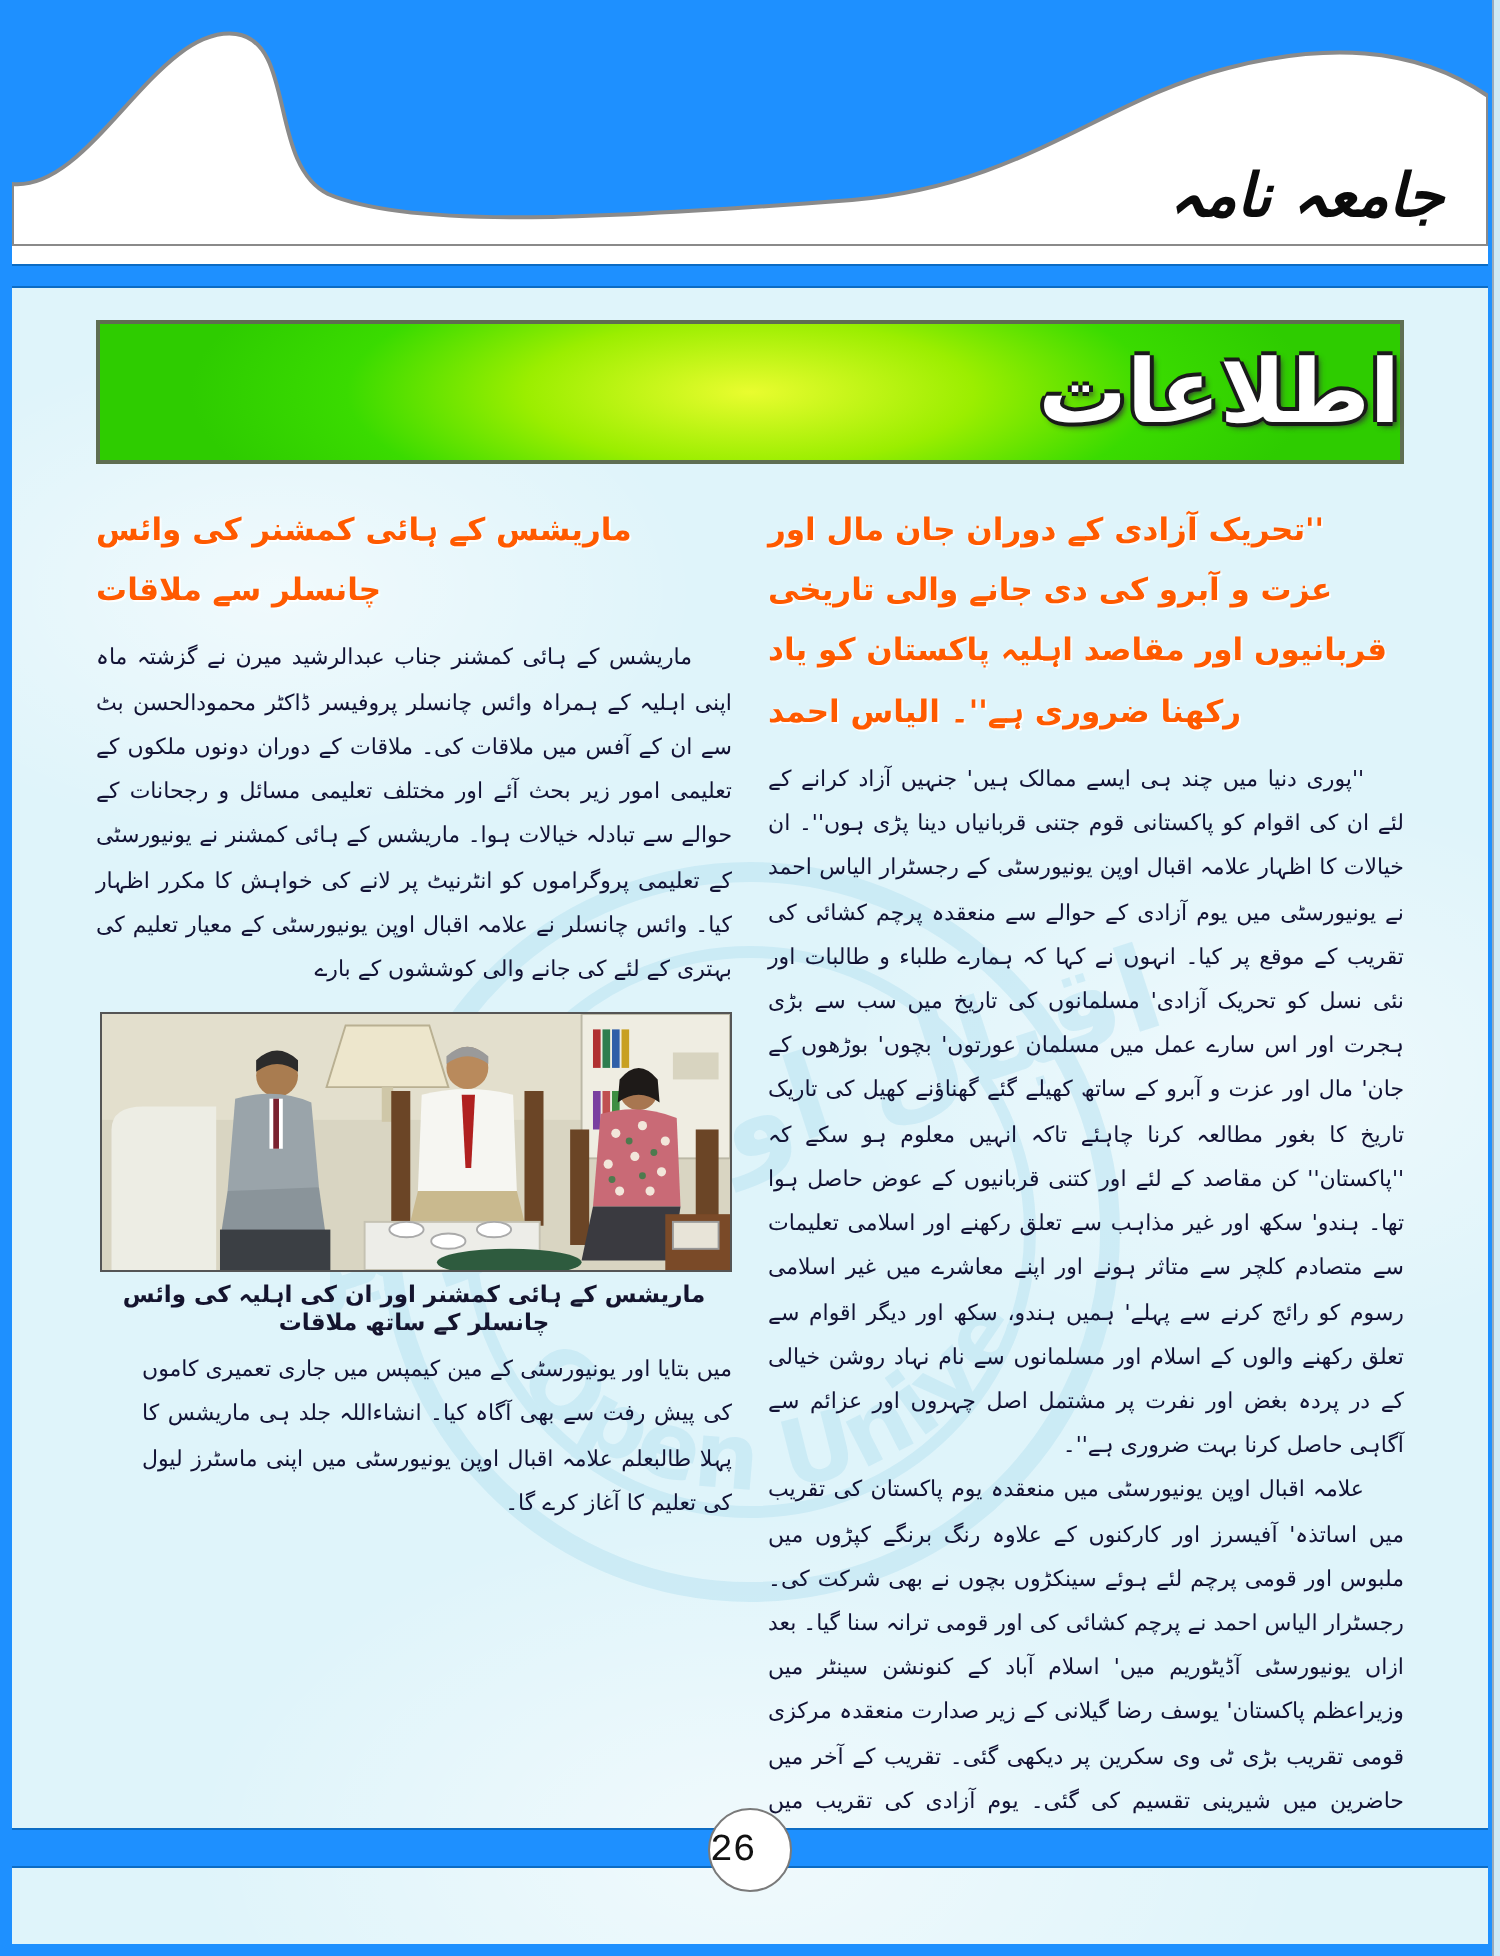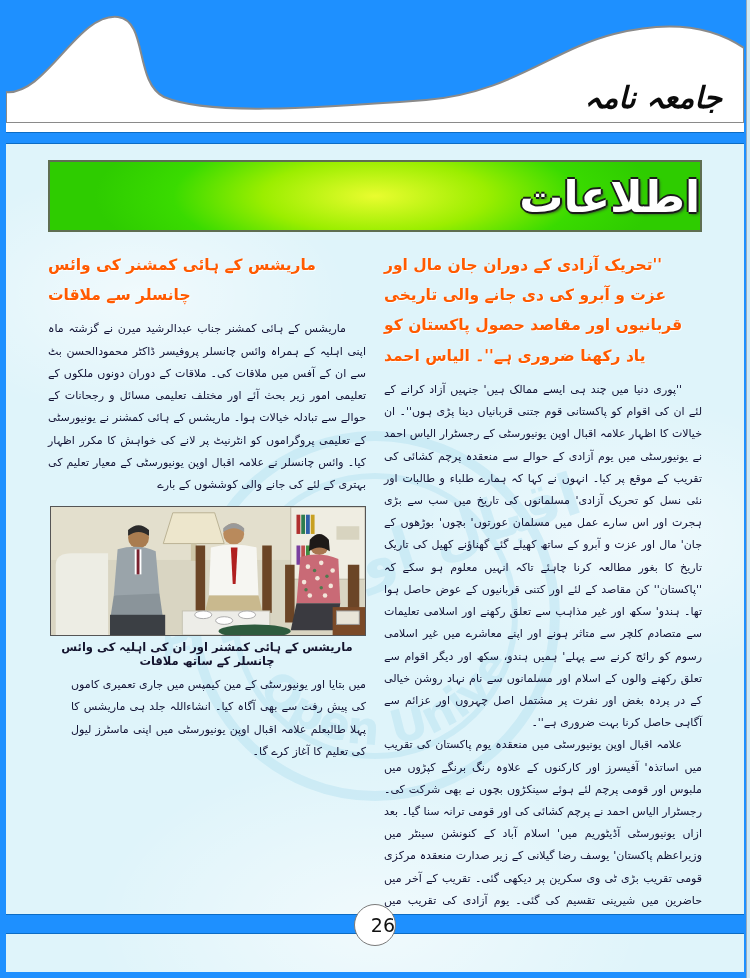--- a/index.html
+++ b/index.html
@@ -78,22 +78,22 @@
 
   
   .footer-bar {
     position:absolute; left:0; top:908px; width:738px; height:20px;
     background:#1E90FF; border-top:1px solid #0c6cc4; border-bottom:1px solid #0c6cc4;
   }
   .page-number-circle {
     position:absolute; left:50%; top:898px; transform:translateX(-50%);
     width:42px; height:42px; border-radius:50%;
     background:#ffffff; border:1px solid #7a7a7a;
-    display:flex; align-items:center; justify-content:flex-end;
-    font-size:19px; color:#111; z-index:3;
+    display:flex; align-items:center; justify-content:flex-start;
+    font-size:19px; color:#111; z-index:3;font-family:Liberation Mono, monospace;
   }
 </style>
 </head>
 <body>
 
 <div class="page">
   <div class="inner">
 
     <div class="masthead">
       <svg width="738" height="117" viewBox="0 0 738 117">
@@ -121,21 +121,21 @@
 
     <div class="content">
 
       <div class="banner">
         <span class="banner-title">اطلاعات</span>
       </div>
 
       <div class="columns">
 
         <div class="col">
-          <h2 class="col-heading">''تحریک آزادی کے دوران جان مال اور عزت و آبرو کی دی جانے والی تاریخی قربانیوں اور مقاصد حصول پاکستان کو یاد رکھنا ضروری ہے''۔ الیاس احمد</h2>
+          <h2 class="col-heading">''تحریک آزادی کے دوران جان مال اور عزت و آبرو کی دی جانے والی تاریخی قربانیوں اور مقاصد اہلیہ پاکستان کو یاد رکھنا ضروری ہے''۔ الیاس احمد</h2>
           <p class="body-text">''پوری دنیا میں چند ہی ایسے ممالک ہیں' جنہیں آزاد کرانے کے لئے ان کی اقوام کو پاکستانی قوم جتنی قربانیاں دینا پڑی ہوں''۔ ان خیالات کا اظہار علامہ اقبال اوپن یونیورسٹی کے رجسٹرار الیاس احمد نے یونیورسٹی میں یوم آزادی کے حوالے سے منعقدہ پرچم کشائی کی تقریب کے موقع پر کیا۔ انہوں نے کہا کہ ہمارے طلباء و طالبات اور نئی نسل کو تحریک آزادی' مسلمانوں کی تاریخ میں سب سے بڑی ہجرت اور اس سارے عمل میں مسلمان عورتوں' بچوں' بوڑھوں کے جان' مال اور عزت و آبرو کے ساتھ کھیلے گئے گھناؤنے کھیل کی تاریک تاریخ کا بغور مطالعہ کرنا چاہئے تاکہ انہیں معلوم ہو سکے کہ ''پاکستان'' کن مقاصد کے لئے اور کتنی قربانیوں کے عوض حاصل ہوا تھا۔ ہندو' سکھ اور غیر مذاہب سے تعلق رکھنے اور اسلامی تعلیمات سے متصادم کلچر سے متاثر ہونے اور اپنے معاشرے میں غیر اسلامی رسوم کو رائج کرنے سے پہلے' ہمیں ہندو، سکھ اور دیگر اقوام سے تعلق رکھنے والوں کے اسلام اور مسلمانوں سے نام نہاد روشن خیالی کے در پردہ بغض اور نفرت پر مشتمل اصل چہروں اور عزائم سے آگاہی حاصل کرنا بہت ضروری ہے''۔</p>
           <p class="body-text">علامہ اقبال اوپن یونیورسٹی میں منعقدہ یوم پاکستان کی تقریب میں اساتذہ' آفیسرز اور کارکنوں کے علاوہ رنگ برنگے کپڑوں میں ملبوس اور قومی پرچم لئے ہوئے سینکڑوں بچوں نے بھی شرکت کی۔ رجسٹرار الیاس احمد نے پرچم کشائی کی اور قومی ترانہ سنا گیا۔ بعد ازاں یونیورسٹی آڈیٹوریم میں' اسلام آباد کے کنونشن سینٹر میں وزیراعظم پاکستان' یوسف رضا گیلانی کے زیر صدارت منعقدہ مرکزی قومی تقریب بڑی ٹی وی سکرین پر دیکھی گئی۔ تقریب کے آخر میں حاضرین میں شیرینی تقسیم کی گئی۔ یوم آزادی کی تقریب میں کارکنوں، ان کے اہل خانہ اور بچوں کی شرکت کے لئے یونیورسٹی ٹرانسپورٹ جڑواں شہروں میں چلانے کا انتظام بھی کیا گیا۔</p>
         </div>
 
         <div class="col">
           <h2 class="col-heading">ماریشس کے ہائی کمشنر کی وائس چانسلر سے ملاقات</h2>
           <p class="body-text">ماریشس کے ہائی کمشنر جناب عبدالرشید میرن نے گزشتہ ماہ اپنی اہلیہ کے ہمراہ وائس چانسلر پروفیسر ڈاکٹر محمودالحسن بٹ سے ان کے آفس میں ملاقات کی۔ ملاقات کے دوران دونوں ملکوں کے تعلیمی امور زیر بحث آئے اور مختلف تعلیمی مسائل و رجحانات کے حوالے سے تبادلہ خیالات ہوا۔ ماریشس کے ہائی کمشنر نے یونیورسٹی کے تعلیمی پروگراموں کو انٹرنیٹ پر لانے کی خواہش کا مکرر اظہار کیا۔ وائس چانسلر نے علامہ اقبال اوپن یونیورسٹی کے معیار تعلیم کی بہتری کے لئے کی جانے والی کوششوں کے بارے</p>
 
           <figure class="photo">
             <svg class="photo-frame" viewBox="0 0 330 133" preserveAspectRatio="none">

